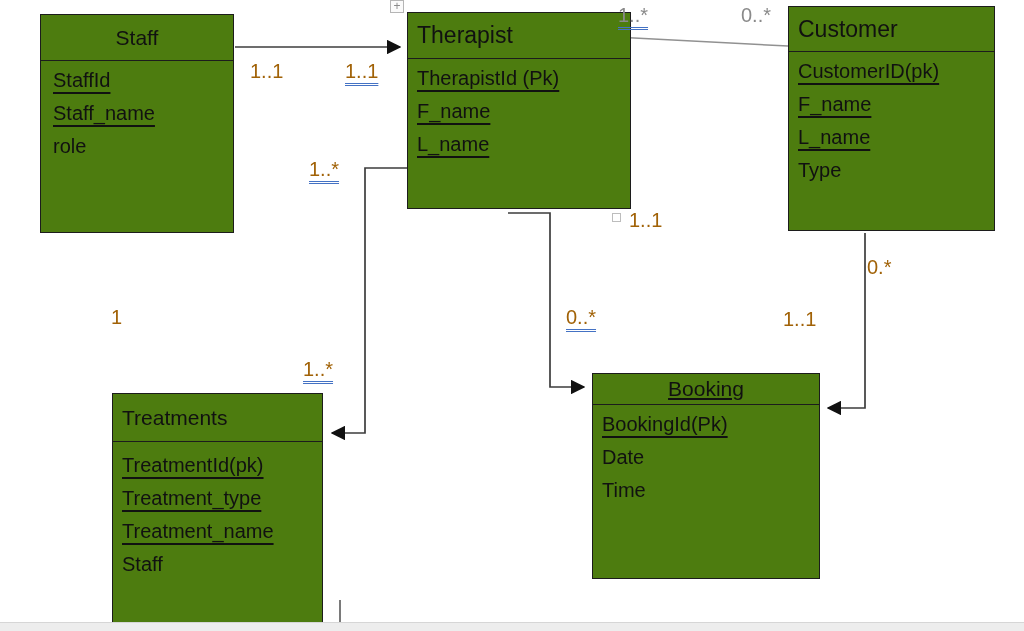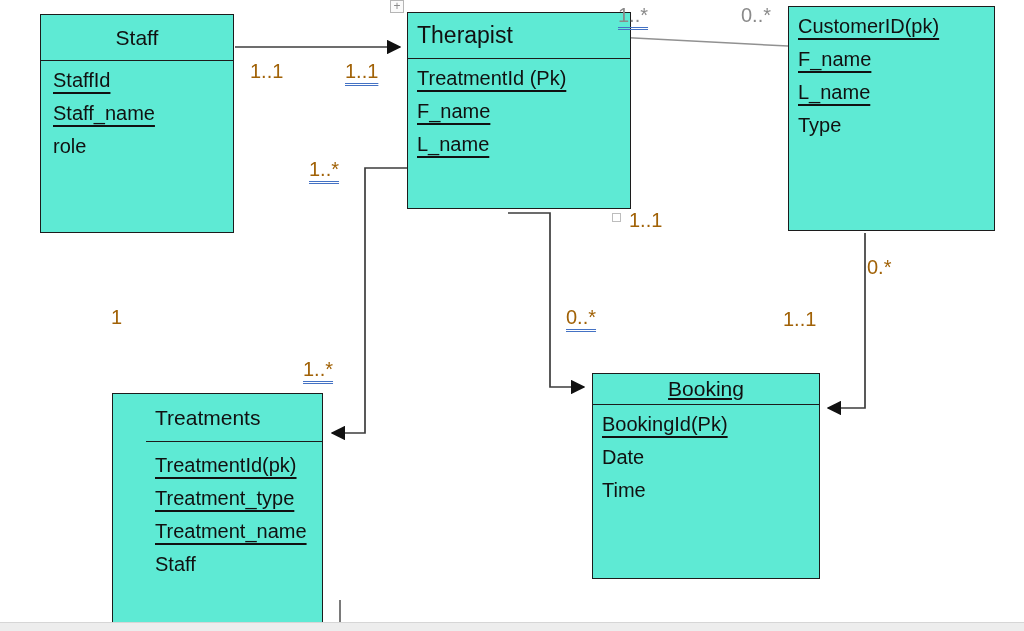--- a/index.html
+++ b/index.html
@@ -9,21 +9,21 @@
     font-family:"Liberation Sans", sans-serif;
     overflow:hidden;
     position:relative;
   }
   .canvas{position:absolute;left:0;top:0;width:1024px;height:631px;}
   svg.connectors{position:absolute;left:0;top:0;width:1024px;height:631px;z-index:1;}
 
   
   .entity{
     position:absolute;
-    background:#5eead4;
+    background:#4d7c0f;
     border:1.5px solid #1c1c1c;
     box-sizing:border-box;
     z-index:2;
   }
   .entity-header{
     border-bottom:1.5px solid #1c1c1c;
     box-sizing:border-box;
     display:flex;align-items:center;
     font-size:22px;color:#111;
   }
@@ -105,36 +105,37 @@
     <div class="entity-fields staff-fields">
       <div class="field sq">StaffId</div>
       <div class="field sq">Staff_name</div>
       <div class="field">role</div>
     </div>
   </div>
 
   <div class="entity" style="left:407px;top:12px;width:224px;height:197px;">
     <div class="entity-header lpad" style="height:46px;font-size:23px;">Therapist</div>
     <div class="entity-fields">
-      <div class="field sq">TreatmentId (Pk)</div>
+      <div class="field sq">TherapistId (Pk)</div>
       <div class="field sq">F_name</div>
       <div class="field sq">L_name</div>
     </div>
   </div>
 
   <div class="entity" style="left:788px;top:6px;width:207px;height:225px;">
+    <div class="entity-header lpad" style="height:45px;font-size:23px;">Customer</div>
     <div class="entity-fields">
       <div class="field sq">CustomerID(pk)</div>
       <div class="field sq">F_name</div>
       <div class="field sq">L_name</div>
       <div class="field">Type</div>
     </div>
   </div>
 
-  <div class="entity" style="left:112px;top:393px;width:211px;height:229px;border-bottom:none;padding-left:33px;">
+  <div class="entity" style="left:112px;top:393px;width:211px;height:229px;border-bottom:none;">
     <div class="entity-header lpad" style="height:48px;font-size:21px;">Treatments</div>
     <div class="entity-fields" style="padding-top:7px;">
       <div class="field sq">TreatmentId(pk)</div>
       <div class="field sq">Treatment_type</div>
       <div class="field sq">Treatment_name</div>
       <div class="field">Staff</div>
     </div>
   </div>
 
   <div class="entity" style="left:592px;top:373px;width:228px;height:206px;">

